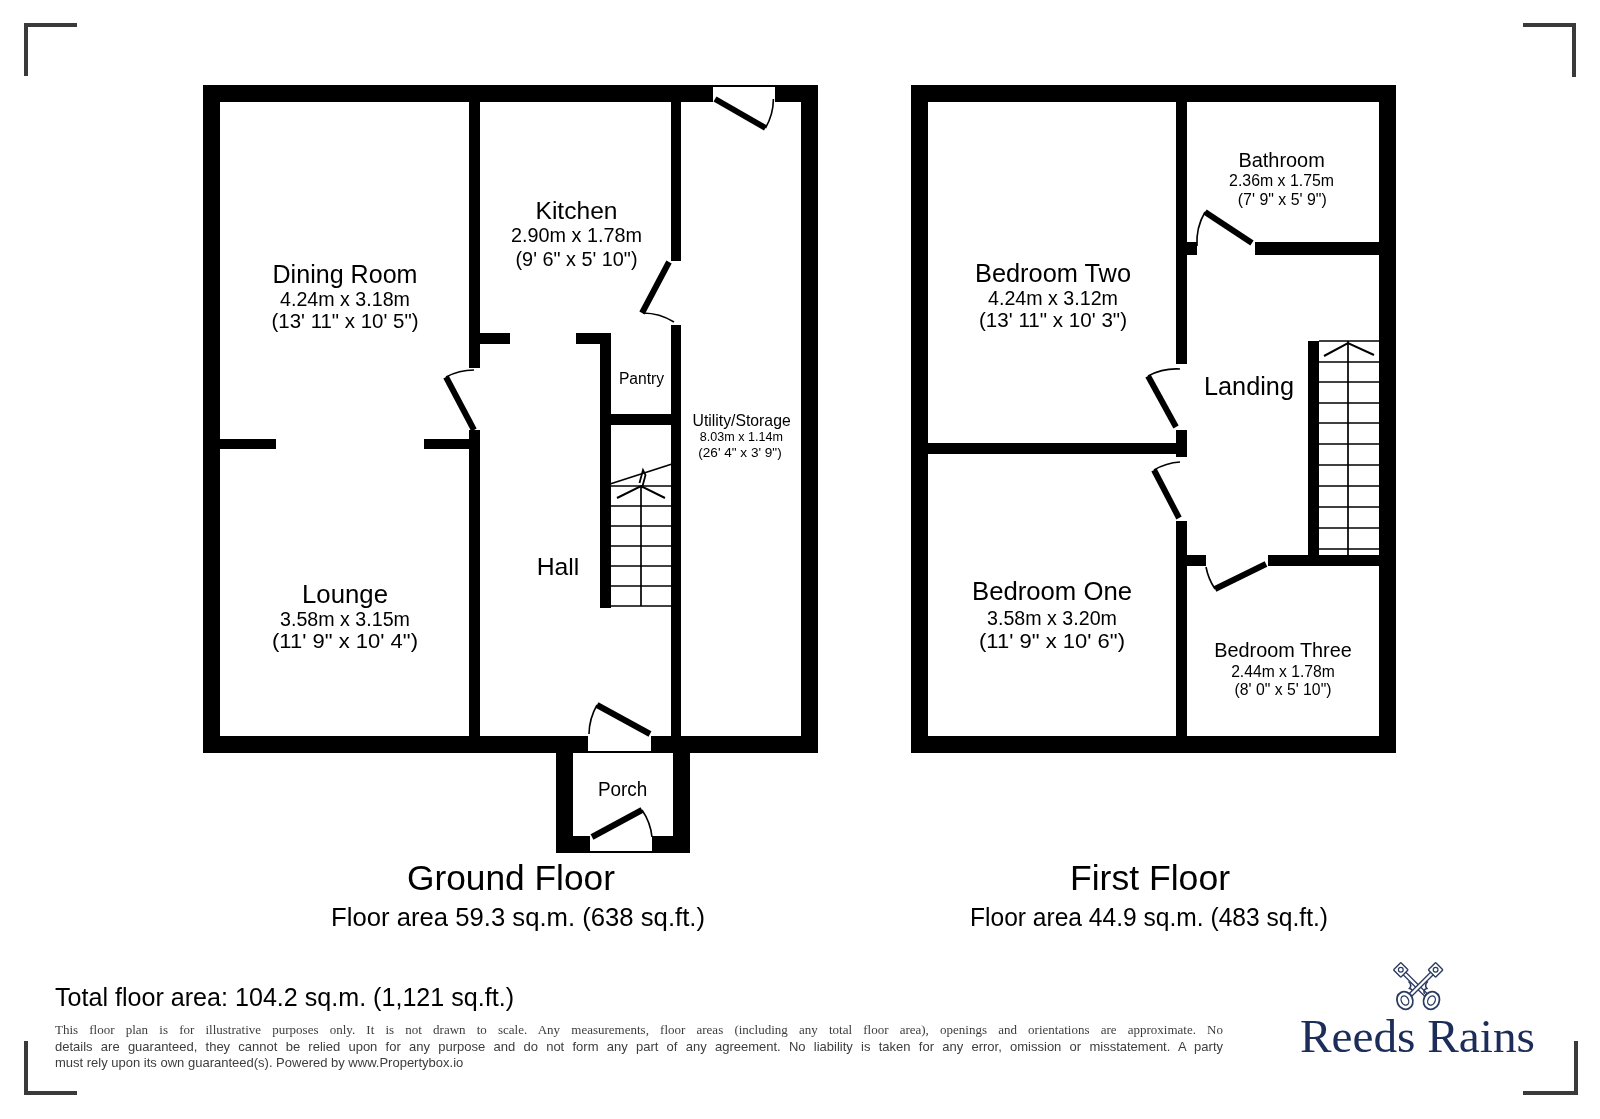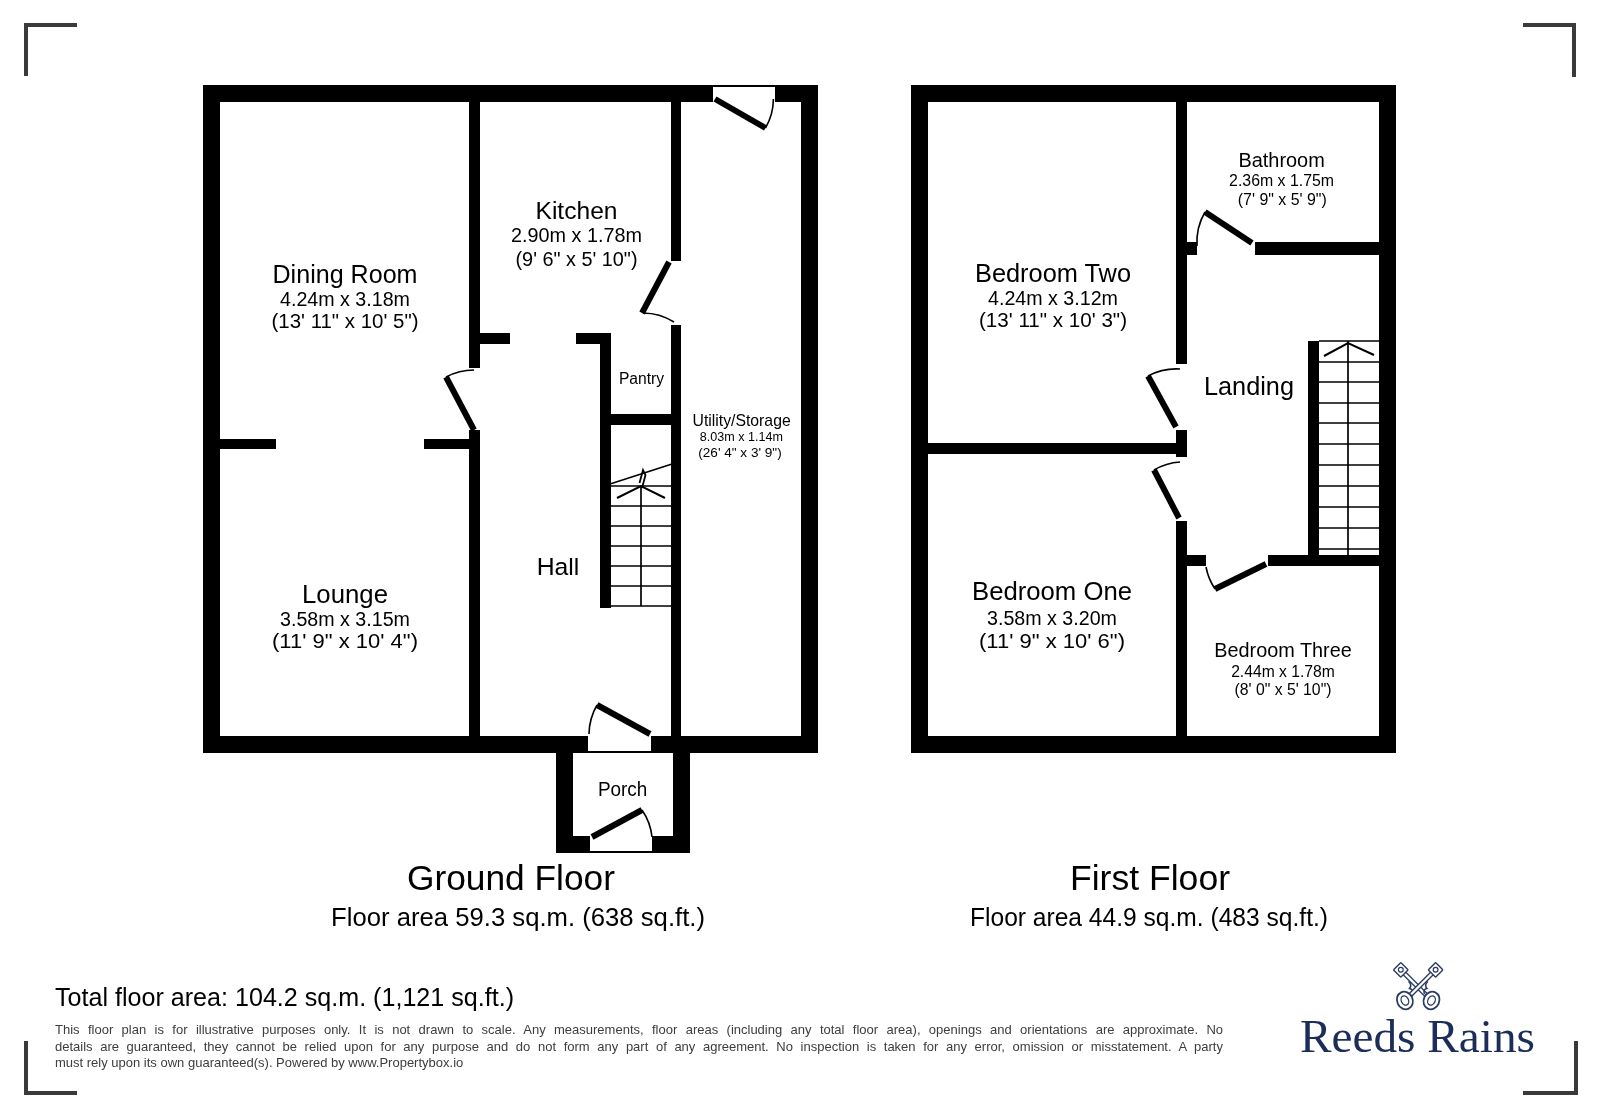--- a/index.html
+++ b/index.html
@@ -242,16 +242,16 @@
       <ellipse cx="1404.9" cy="1000.5" rx="7.8" ry="9" stroke-width="1.8" fill="#fff" transform="rotate(-25 1404.9 1000.5)"></ellipse>
       <ellipse cx="1404.9" cy="1000.5" rx="3.6" ry="4.8" stroke-width="1.3" transform="rotate(-25 1404.9 1000.5)"></ellipse>
       <path d="M 1427.9 981.5 q -4 3.5 -1 7 q -4 0.5 -2.5 5.5" stroke-width="1.5"></path>
     </g>
   </g>
 
   <text x="1417.5" y="1051.5" style="font-family:'Liberation Serif',serif;fill:#1b2d58" font-size="47px" text-anchor="middle" textLength="235" lengthAdjust="spacingAndGlyphs">Reeds Rains</text>
 </svg>
 
 <div style="position:absolute;left:55px;top:1022px;width:1168px;font-family:'Liberation Sans',sans-serif;font-size:13px;line-height:16.5px;color:#3d3d3d;">
-  <div style="text-align:justify;text-align-last:justify;">This floor plan is for illustrative purposes only. It is not drawn to scale. Any measurements, floor areas (including any total floor area), openings and orientations are approximate. No</div>
-  <div style="text-align:justify;text-align-last:justify;">details are guaranteed, they cannot be relied upon for any purpose and do not form any part of any agreement. No inspection is taken for any error, omission or misstatement. A party</div>
+  <div style="text-align:justify;text-align-last:justify;font-family:Liberation Serif, serif;">This floor plan is for illustrative purposes only. It is not drawn to scale. Any measurements, floor areas (including any total floor area), openings and orientations are approximate. No</div>
+  <div style="text-align:justify;text-align-last:justify;">details are guaranteed, they cannot be relied upon for any purpose and do not form any part of any agreement. No liability is taken for any error, omission or misstatement. A party</div>
   <div>must rely upon its own guaranteed(s). Powered by www.Propertybox.io</div>
 </div>
 
 </body></html>

